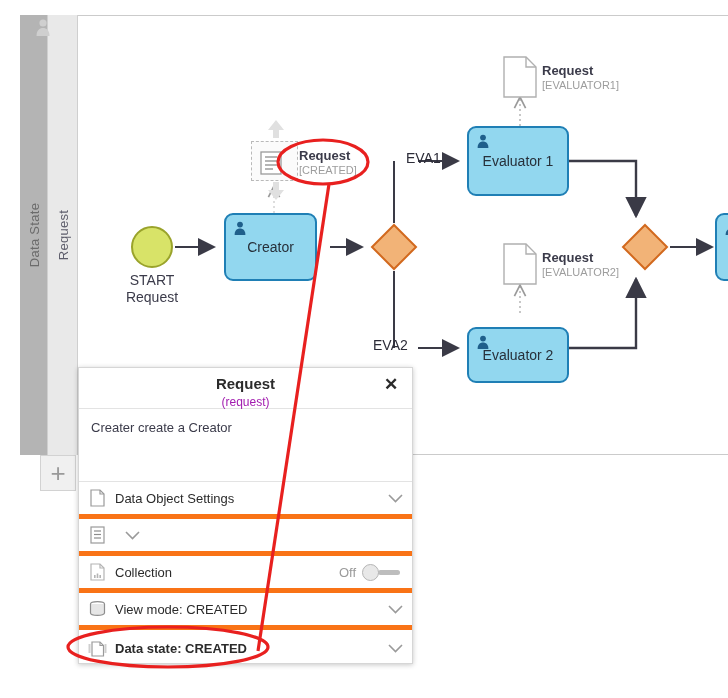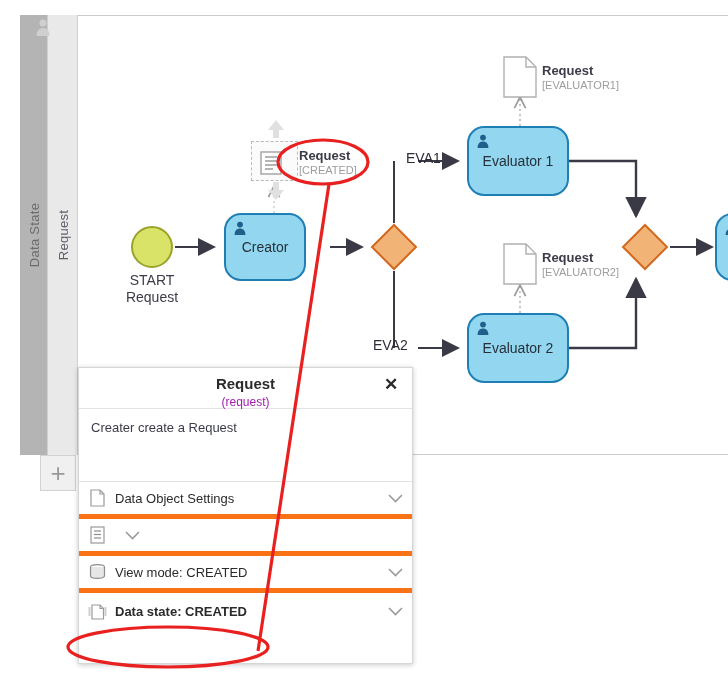--- a/index.html
+++ b/index.html
@@ -58,30 +58,30 @@
     position:absolute;left:131px;top:226px;width:42px;height:42px;
     border-radius:50%;background:#d8e368;border:2px solid #9aa32b;
     box-sizing:border-box;
   }
   .start-label{
     position:absolute;left:101px;top:272px;width:102px;
     text-align:center;color:#3b3b4a;font-size:14px;line-height:17px;
   }
   .task{
     position:absolute;background:#92d7ef;border:2px solid #1f7fb5;
-    border-radius:17px;box-sizing:border-box;
+    border-radius:9px;box-sizing:border-box;
   }
   .task .tlabel{
     position:absolute;left:0;right:0;top:50%;transform:translateY(-50%);
     text-align:center;color:#27303a;font-size:14px;
   }
   .task .ticon{position:absolute;left:6px;top:5px;width:16px;height:16px;}
-  #task-creator{left:224px;top:213px;width:82px;height:68px;}
+  #task-creator{left:224px;top:213px;width:93px;height:68px;}
   #task-eval1{left:467px;top:126px;width:102px;height:70px;}
-  #task-eval2{left:467px;top:313px;width:102px;height:70px;}
+  #task-eval2{left:467px;top:327px;width:102px;height:56px;}
   #task-right{left:715px;top:213px;width:60px;height:68px;}
 
   .gateway{position:absolute;width:48px;height:48px;}
   #gw-split{left:370px;top:223px;}
   #gw-join{left:621px;top:223px;}
 
   .data-obj{position:absolute;width:34px;height:42px;}
   .do-label{position:absolute;font-size:12px;line-height:14px;}
   .do-label .nm{color:#3b3b4a;font-size:13px;font-weight:bold;}
   .do-label .st{color:#9d9d9d;font-size:11px;}
@@ -307,21 +307,21 @@
       <div class="st">[EVALUATOR2]</div>
     </div>
 
     <div class="panel">
       <div class="panel-head">
         <div class="panel-title">Request</div>
         <div class="panel-sub">(request)</div>
         <div class="panel-close">✕</div>
       </div>
 
-      <div class="panel-desc">Creater create a Request</div>
+      <div class="panel-desc">Creater create a Creator</div>
 
       <div class="prow">
         <span class="ricon">
           <svg width="15" height="18" viewBox="0 0 15 18">
             <path d="M1 1 H10 L14 5 V17 H1 Z" fill="#fff" stroke="#9a9a9a" stroke-width="1.2"></path>
             <path d="M10 1 V5 H14" fill="none" stroke="#9a9a9a" stroke-width="1.2"></path>
           </svg>
         </span>
         <span class="rlabel">Data Object Settings</span>
         <span class="chev">
@@ -340,20 +340,37 @@
             <line x1="4" y1="12" x2="11" y2="12" stroke="#8d8d8d" stroke-width="1.2"></line>
           </svg>
         </span>
         <span class="chev">
           <svg width="15" height="9" viewBox="0 0 15 9">
               <path d="M1 1 L7.5 7.5 L14 1" fill="none" stroke="#9a9a9a" stroke-width="1.6"></path>
             </svg>
         </span>
       </div>
 
+      <div class="prow">
+        <span class="ricon">
+          <svg width="15" height="18" viewBox="0 0 15 18">
+            <path d="M1 1 H10 L14 5 V17 H1 Z" fill="#fff" stroke="#b4b4b4" stroke-width="1.2"></path>
+            <path d="M10 1 V5 H14" fill="none" stroke="#b4b4b4" stroke-width="1.2"></path>
+            <rect x="4" y="12" width="1.6" height="3" fill="#b4b4b4"></rect>
+            <rect x="6.7" y="10.5" width="1.6" height="4.5" fill="#b4b4b4"></rect>
+            <rect x="9.4" y="12" width="1.6" height="3" fill="#b4b4b4"></rect>
+          </svg>
+        </span>
+        <span class="rlabel">Collection</span>
+        <span class="off-text">Off</span>
+        <span class="toggle">
+          <span class="bar"></span>
+          <span class="knob"></span>
+        </span>
+      </div>
 
       <div class="prow">
         <span class="ricon">
           <svg width="17" height="16" viewBox="0 0 17 16">
             <ellipse cx="8.5" cy="3" rx="7" ry="2.4" fill="#fff" stroke="#8d8d8d" stroke-width="1.2"></ellipse>
             <path d="M1.5 3 V8 a7 2.4 0 0 0 14 0 V3" fill="#e6e6e6" stroke="#8d8d8d" stroke-width="1.2"></path>
             <path d="M1.5 8 V12 a7 2.4 0 0 0 14 0 V8" fill="#e6e6e6" stroke="#8d8d8d" stroke-width="1.2"></path>
           </svg>
         </span>
         <span class="rlabel">View mode: CREATED</span>

